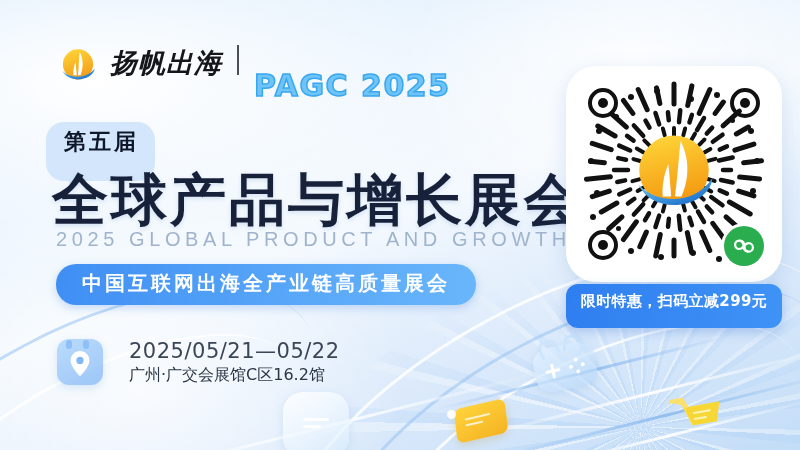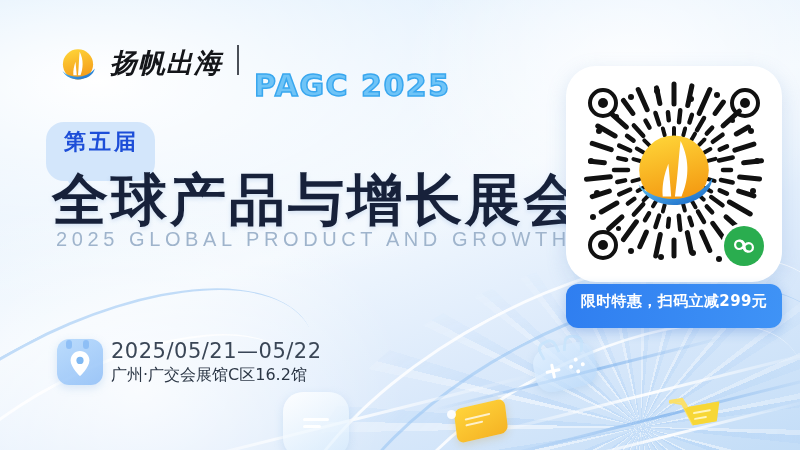--- a/index.html
+++ b/index.html
@@ -108,21 +108,21 @@
     color:#6fc4f7;
     -webkit-text-stroke:1.5px #39a7ef;
     font-family:"DejaVu Sans","Liberation Sans",sans-serif;
     margin-top:23px;
   }
 
   
   .badge-wrap { position:absolute; left:46px; top:122px; }
   .badge {
     position:relative; display:inline-block;
-    background:#d3e6fb; color:#1d4ed8;
+    background:#d3e6fb; color:#0f172a;
     font-size:22px; font-weight:bold; letter-spacing:3px;
     padding:5px 16px 24px 18px; border-radius:18px;
     font-family:"DejaVu Sans","Liberation Sans",sans-serif;
   }
   .badge:after {
     content:""; position:absolute; left:22px; bottom:-8px;
     border:8px solid transparent; border-top-color:#d3e6fb; border-bottom:none;
     border-left-width:5px; border-right-width:9px;
   }
   .title-main {
@@ -155,21 +155,21 @@
     box-shadow:0 3px 9px rgba(120,170,225,.25);
   }
   .pin-icon .ghost {
     position:absolute; right:-6px; top:4px; width:30px; height:38px; border-radius:10px;
     background:linear-gradient(150deg, rgba(200,228,253,.8), rgba(150,198,248,.6));
     z-index:-1;
   }
   .pin-icon .tabs { position:absolute; top:-4px; left:9px; }
   .pin-icon .tabs i { display:inline-block; width:6px; height:9px; border-radius:3px;
       background:rgba(140,190,246,.95); margin-right:11px; }
-  .info-text { margin-left:8px; }
+  .info-text { margin-left:26px; }
   .info-date {
     font-size:21px; color:#3a4656; letter-spacing:.5px; line-height:1.22;
     font-family:"DejaVu Sans","Liberation Sans",sans-serif;
   }
   .info-venue {
     font-size:16px; color:#2c3746; font-weight:500; line-height:1.25;
     font-family:"DejaVu Sans","Liberation Sans",sans-serif;
   }
 
   
@@ -279,20 +279,21 @@
     <div class="logo-cn">扬帆出海</div>
     <div class="logo-sep"></div>
     <div class="logo-pagc">PAGC 2025</div>
   </div>
 
   <div class="badge-wrap">
     <span class="badge">第五届</span>
   </div>
   <div class="title-main">全球产品与增长展会</div>
   <div class="title-en">2025 GLOBAL PRODUCT AND GROWTH EXHIBITION</div>
+  <div class="pill">中国互联网出海全产业链高质量展会</div>
 
   <div class="info-row">
     <div class="pin-icon">
       <div class="ghost"></div>
       <div class="tabs"><i></i><i></i></div>
       <svg width="46" height="46" viewBox="0 0 46 46" style="position:absolute;left:0;top:0" aria-hidden="true">
         <path d="M23 12 c-5.2 0-9.4 4.2-9.4 9.4 0 6.9 9.4 15.6 9.4 15.6 s9.4-8.7 9.4-15.6 C32.4 16.2 28.2 12 23 12 Z" fill="#fff"></path>
         <circle cx="23" cy="21.4" r="3.6" fill="#7fb8f2"></circle>
       </svg>
     </div>

